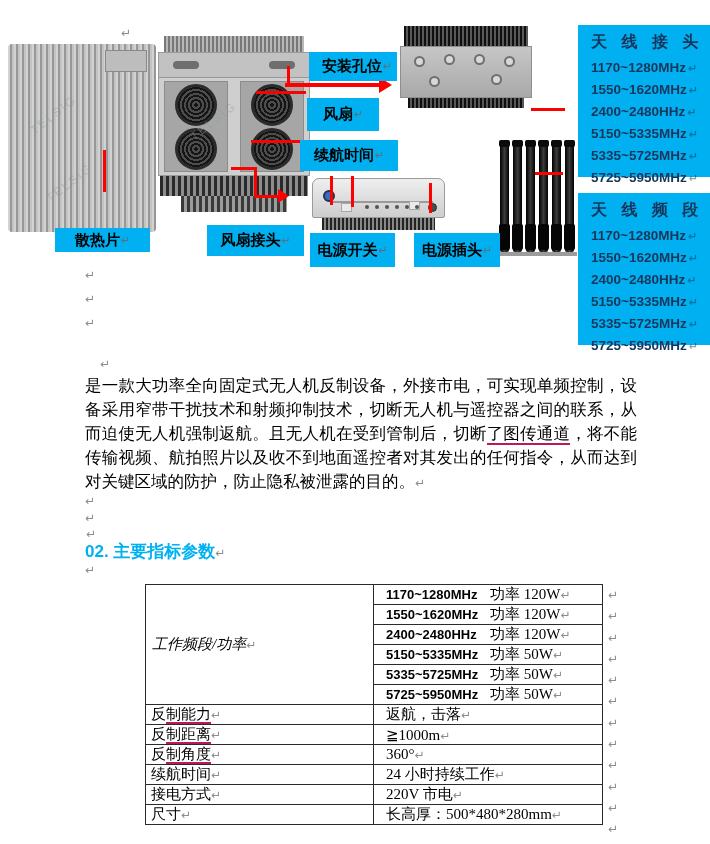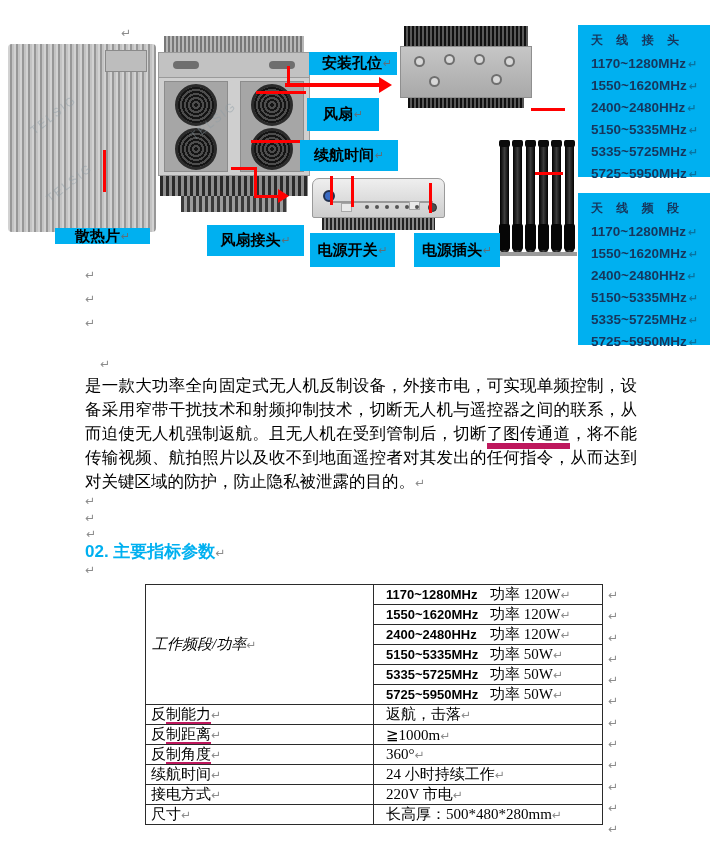--- a/index.html
+++ b/index.html
@@ -10,32 +10,32 @@
   
   .doc-title { position:absolute; left:85px; top:3px; font-size:17px; font-weight:bold; white-space:nowrap; }
   .pl { color:#8c8c8c; font-family:"DejaVu Sans", sans-serif; font-size:12px; font-weight:normal; }
   .pl-abs { position:absolute; }
   .pl-dim { color:rgba(20,40,60,0.45); font-family:"DejaVu Sans", sans-serif; font-size:11px; margin-left:2px; }
 
   .sec-heading { position:absolute; left:85px; color:#00B0F0; font-weight:bold; font-size:17px;
                  font-family:"Liberation Sans", sans-serif; white-space:nowrap; }
   .desc { position:absolute; left:85px; top:374px; width:552px; font-size:16.5px; line-height:24px;
           text-align:justify; }
-  .gram-ul { border-bottom:6px solid #be185d; }
+  .gram-ul { border-bottom:2px solid #be185d; }
 
   
   .cyan-label { position:absolute; background:#00B0F0; display:flex; align-items:center; justify-content:center;
                 font-family:"Liberation Sans", sans-serif; font-weight:bold; font-size:15px; color:#000;
                 white-space:nowrap; }
   .cyan-label .pl { color:#5d6f7a; font-size:11px; margin-left:1px; }
 
   
   .ant-box { position:absolute; left:578px; width:132px; background:#00B0F0; color:#16365C;
              font-family:"Liberation Sans", sans-serif; padding:7px 0 6px 13px; }
-  .ant-box .ab-title { font-weight:bold; font-size:12px; letter-spacing:5px; margin-bottom:4px; white-space:nowrap; }
+  .ant-box .ab-title { font-weight:bold; font-size:16px; letter-spacing:5px; margin-bottom:4px; white-space:nowrap; }
   .ant-box .freq-line { font-weight:bold; font-size:13.5px; line-height:21px; white-space:nowrap; }
 
   
   table.spec { position:absolute; left:145px; top:584px; width:457px; border-collapse:collapse; table-layout:fixed; }
   table.spec td { border:1px solid #2b2b2b; height:20px; font-size:15px; vertical-align:middle;
                   white-space:nowrap; overflow:hidden; }
   td.group-cell { padding-left:6px;font-style:italic; }
   td.freq-cell { padding-left:12px; }
   .band { display:inline-block; min-width:104px; font-family:"Liberation Sans", sans-serif;
           font-weight:bold; font-size:13px; }
@@ -195,33 +195,33 @@
   <div class="red" style="left:231px;top:167px;width:26px;height:3px;"></div>
   <div class="red" style="left:254px;top:167px;width:3px;height:31px;"></div>
   <div class="red" style="left:254px;top:195px;width:26px;height:3px;"></div>
   <div class="red-head" style="left:278px;top:189px;border-left:11px solid #FF0000;border-top:7px solid transparent;border-bottom:7px solid transparent;"></div>
   <div class="red" style="left:330px;top:176px;width:3px;height:29px;"></div>
   <div class="red" style="left:351px;top:176px;width:3px;height:31px;"></div>
   <div class="red" style="left:429px;top:183px;width:3px;height:30px;"></div>
   <div class="red" style="left:531px;top:108px;width:34px;height:3px;"></div>
   <div class="red" style="left:535px;top:172px;width:28px;height:3px;"></div>
 
-  <div class="cyan-label" style="left:309px;top:52px;width:88px;height:23px;padding-left:8px;">
+  <div class="cyan-label" style="left:309px;top:52px;width:88px;height:29px;padding-left:8px;">
     <span>安装孔位</span>
       <span class="pl">↵</span>
   </div>
   <div class="cyan-label" style="left:307px;top:98px;width:72px;height:33px;">
     <span>风扇</span>
       <span class="pl">↵</span>
   </div>
   <div class="cyan-label" style="left:300px;top:140px;width:98px;height:31px;">
     <span>续航时间</span>
       <span class="pl">↵</span>
   </div>
-  <div class="cyan-label" style="left:55px;top:228px;width:95px;height:16px;">
+  <div class="cyan-label" style="left:55px;top:228px;width:95px;height:24px;">
     <span>散热片</span>
       <span class="pl">↵</span>
   </div>
   <div class="cyan-label" style="left:207px;top:225px;width:97px;height:31px;">
     <span>风扇接头</span>
       <span class="pl">↵</span>
   </div>
   <div class="cyan-label" style="left:310px;top:233px;width:85px;height:34px;">
     <span>电源开关</span>
       <span class="pl">↵</span>

